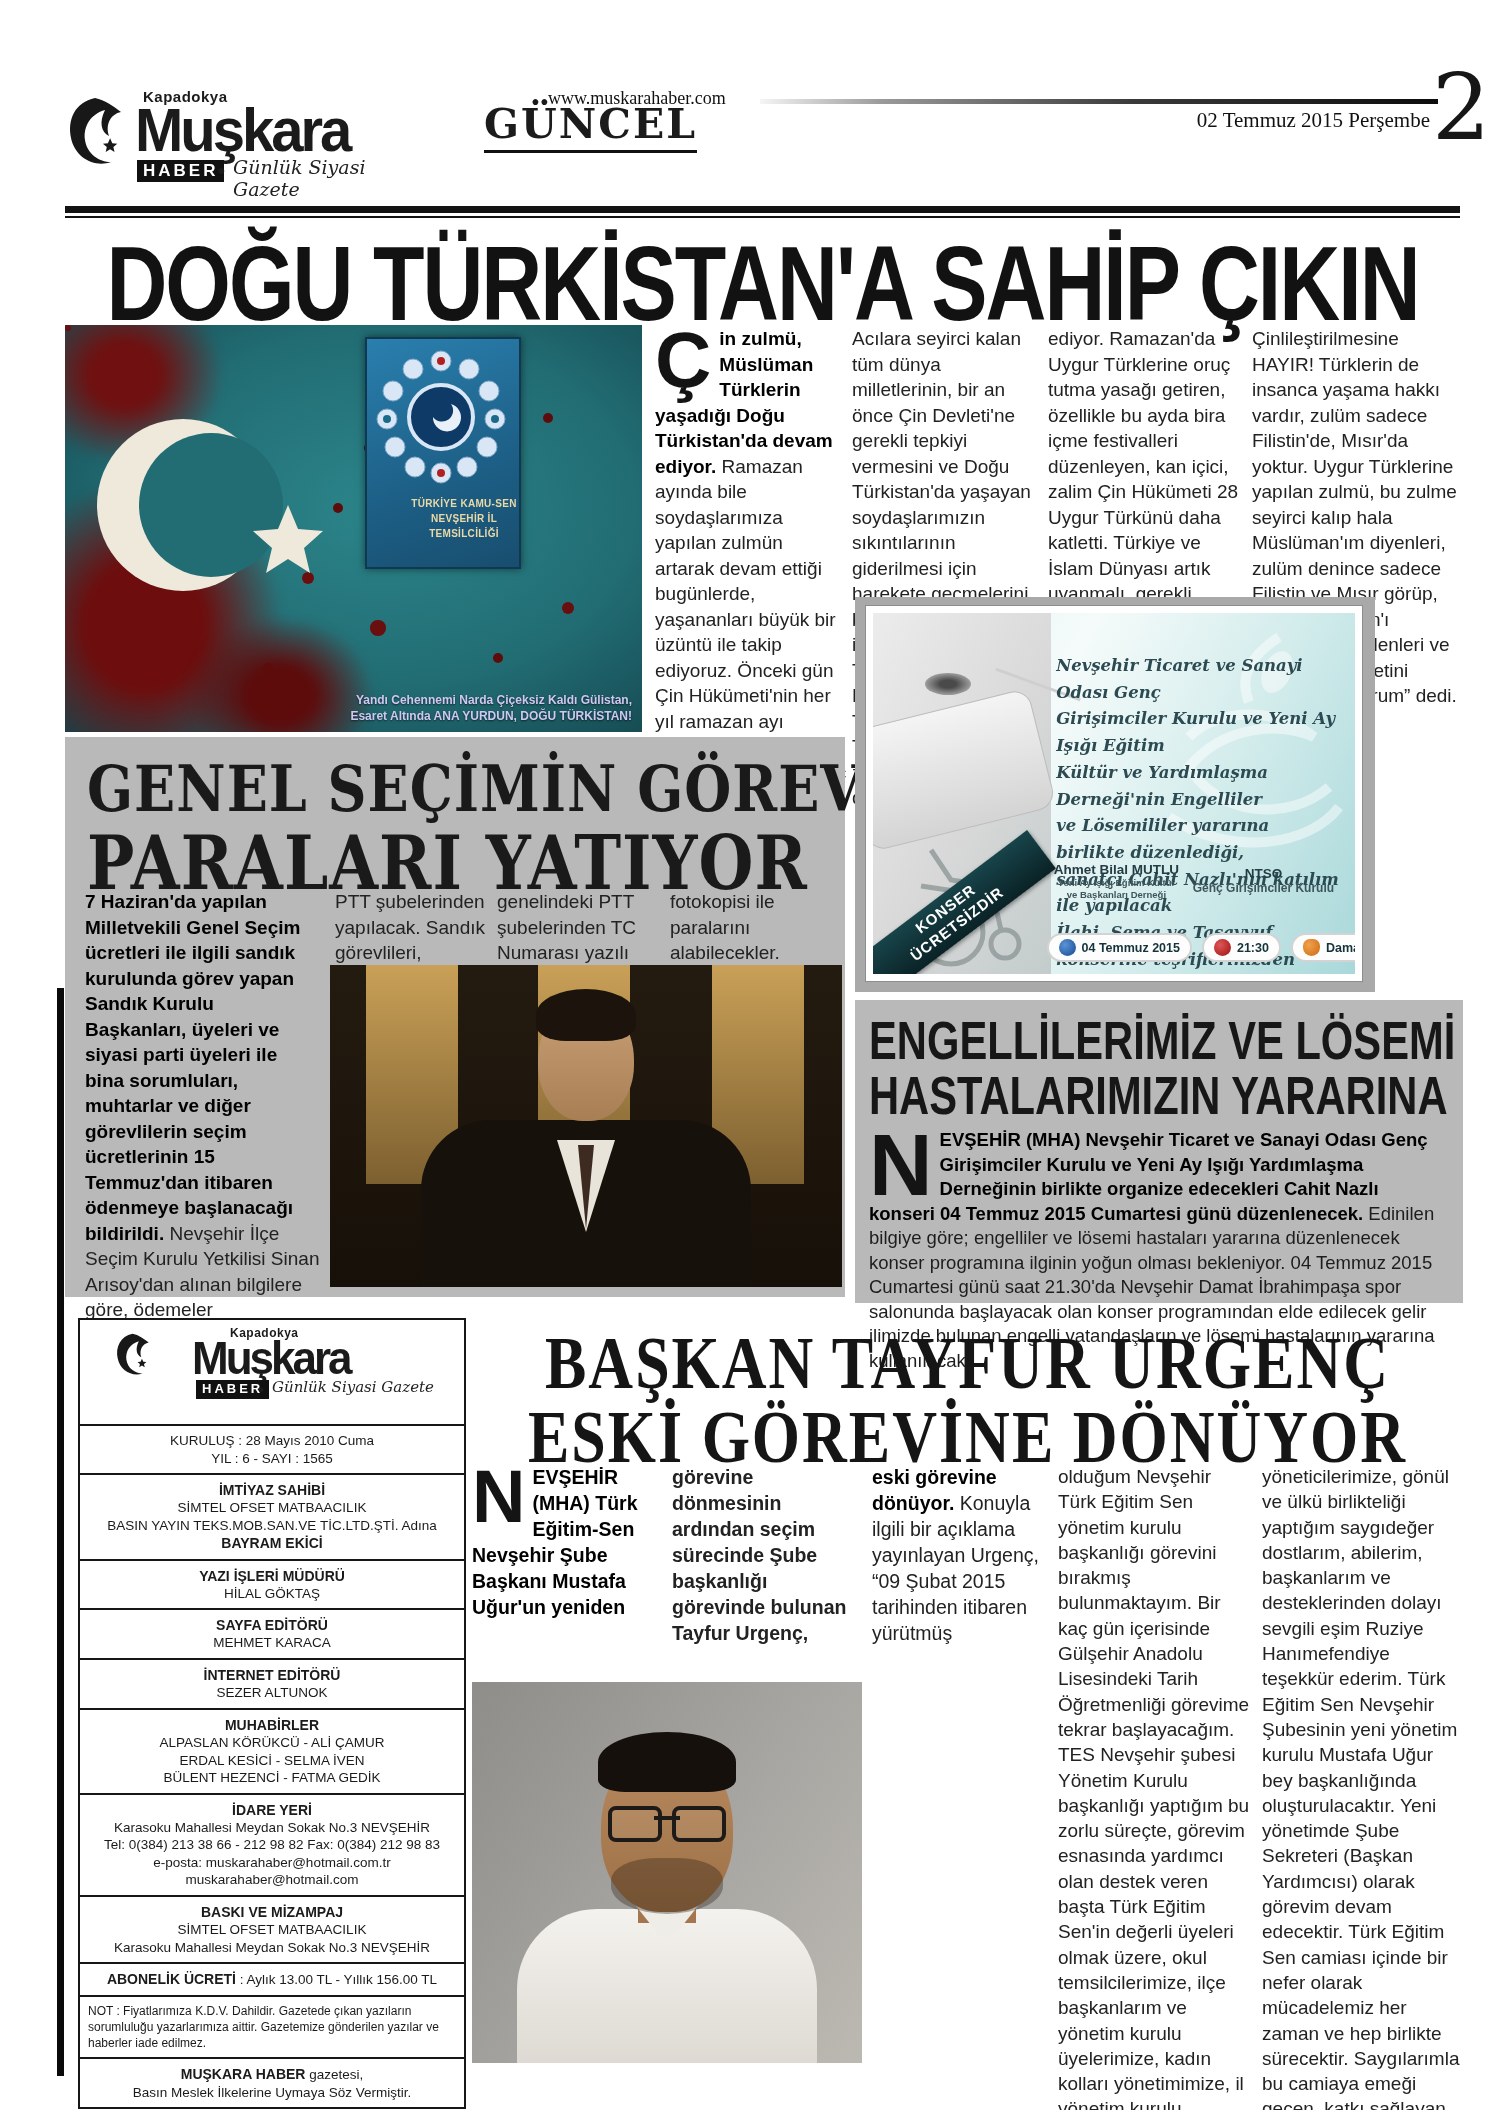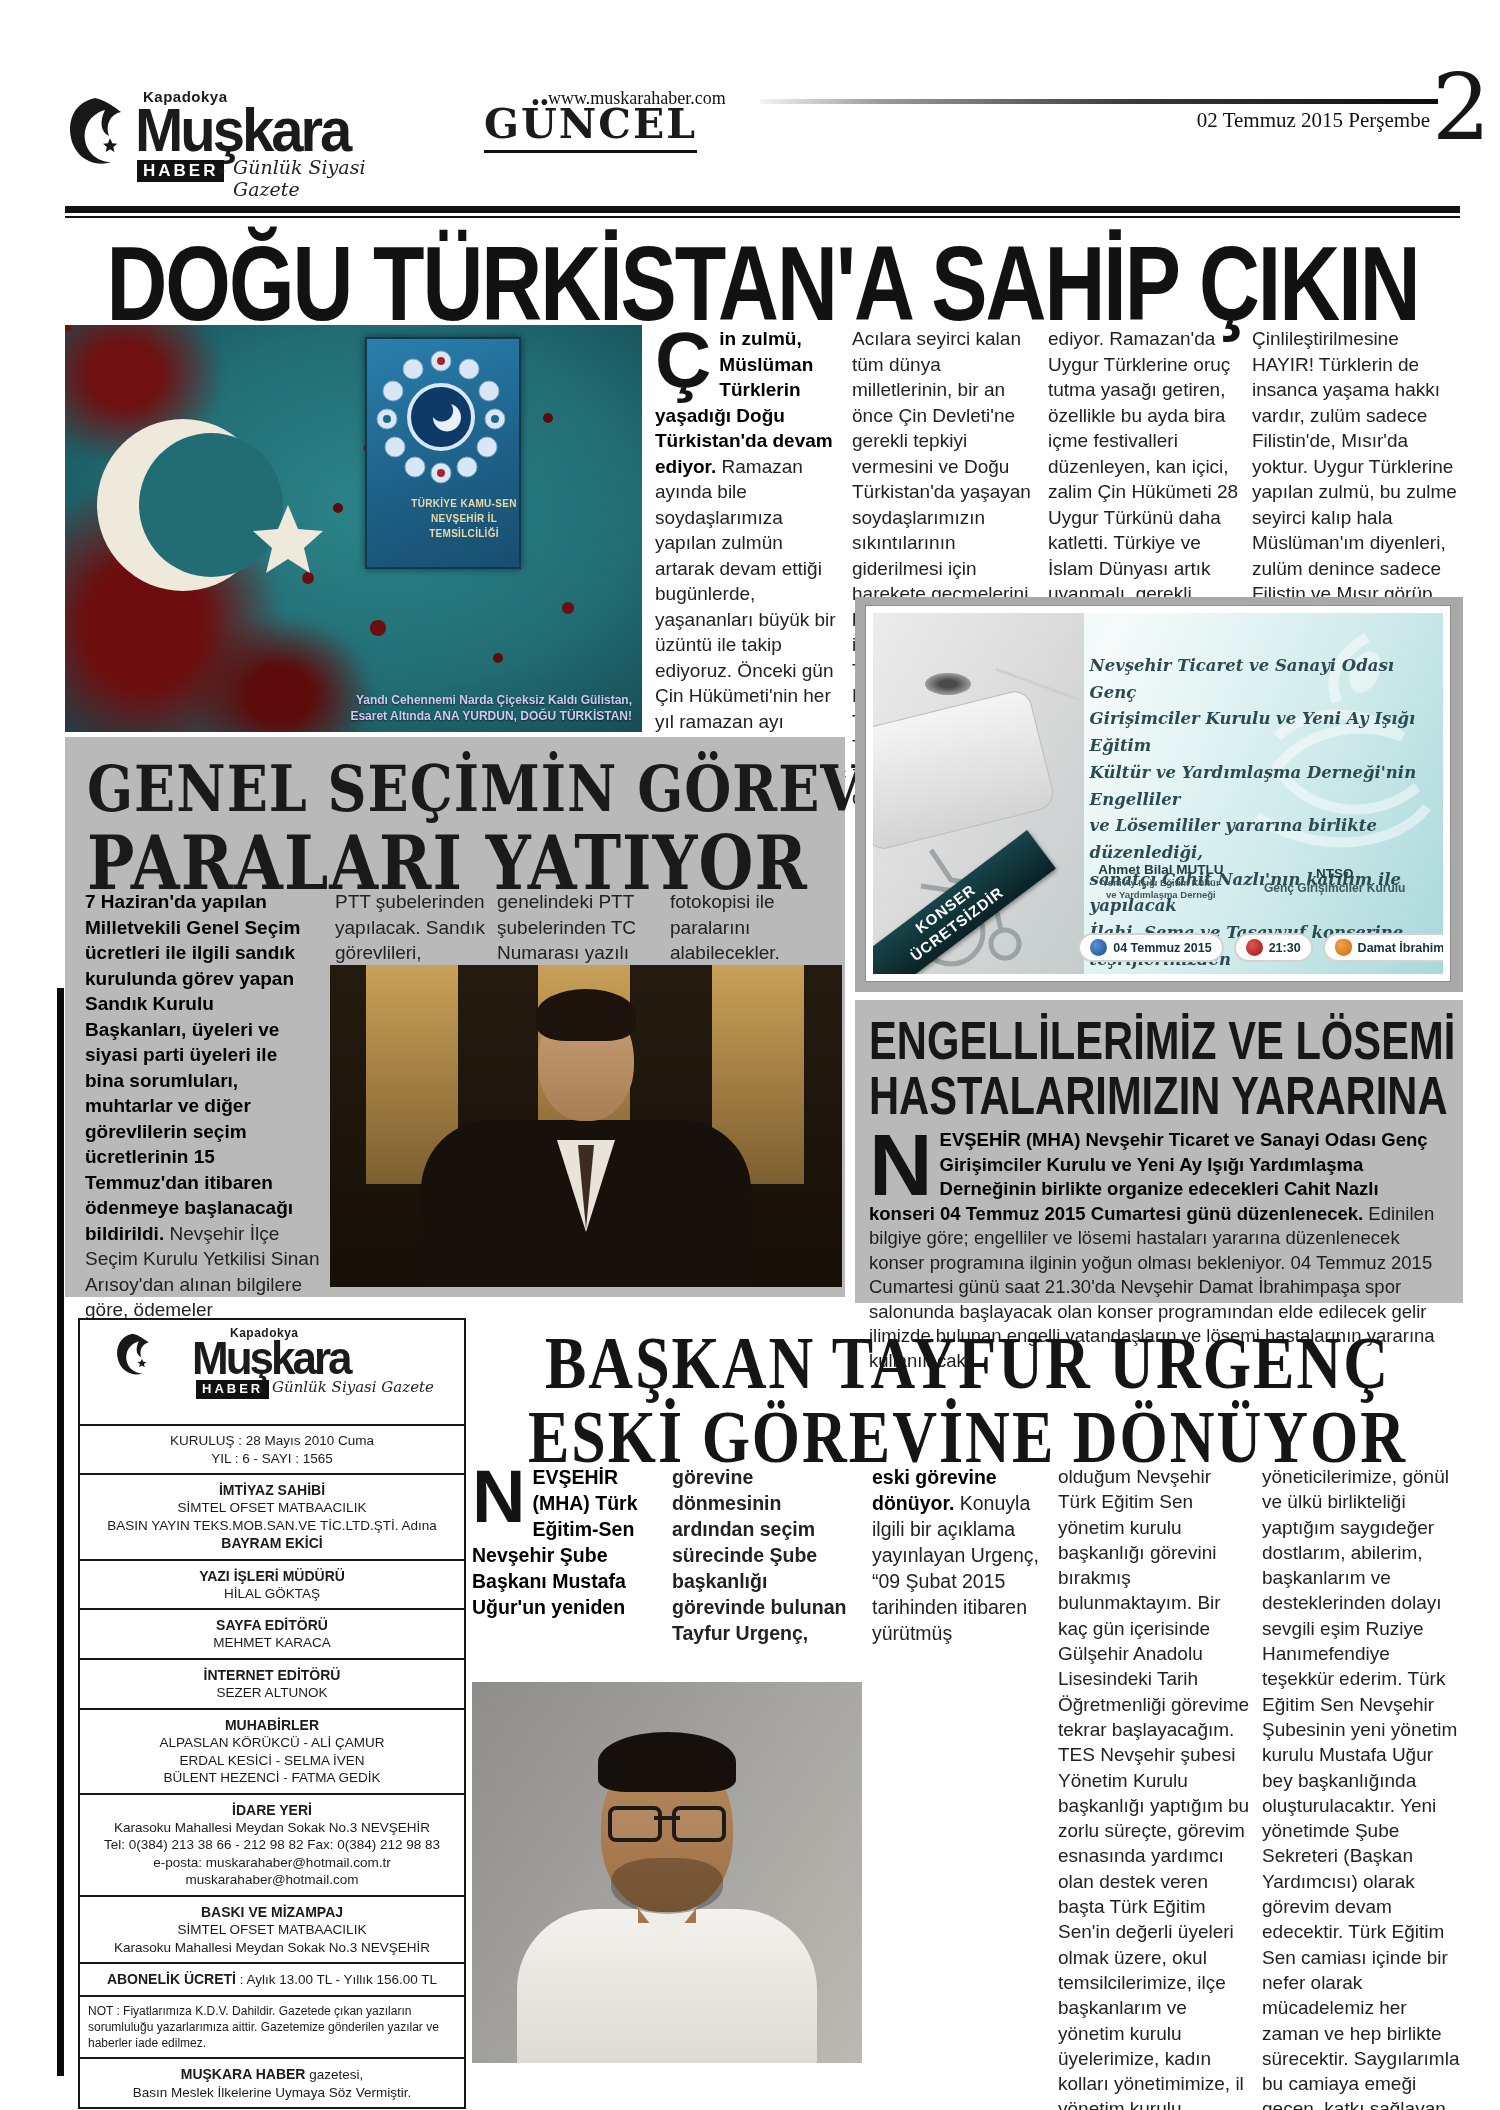--- a/index.html
+++ b/index.html
@@ -79,21 +79,21 @@
   .p-hair{position:absolute;left:50%;top:24px;transform:translateX(-50%);width:100px;height:52px;
           border-radius:50% 50% 30% 30%;background:#1c140c;}
   .p-body{position:absolute;left:50%;bottom:-8px;transform:translateX(-50%);width:330px;height:175px;
           border-radius:70px 70px 0 0;background:#17110b;}
   .p-shirt{position:absolute;left:50%;bottom:55px;transform:translateX(-50%);width:58px;height:92px;
            background:#e9e4da;clip-path:polygon(50% 100%,0 0,100% 0);}
   .p-tie{position:absolute;left:50%;bottom:58px;transform:translateX(-50%);width:16px;height:84px;
          background:#3d2b22;clip-path:polygon(50% 100%,0 0,100% 0);}
 
   
-  .flyframe{position:absolute;left:855px;top:597px;width:608px;height:395px;background:#a9a9a9;}
+  .flyframe{position:absolute;left:855px;top:597px;width:520px;height:395px;background:#a9a9a9;}
   .flyer{position:absolute;left:10px;top:8px;right:12px;bottom:10px;background:#fff;border:1px solid #8d8d8d;}
   .flyinner{position:absolute;left:7px;top:7px;right:7px;bottom:7px;overflow:hidden;
             background:linear-gradient(115deg,#e9f6f5 0%,#f4fbfa 35%,#cfeaea 70%,#a9d8da 100%);}
   .mask-photo{position:absolute;left:0;top:0;width:37%;height:100%;
               background:linear-gradient(120deg,#ececec 0%,#d8d8d8 55%,#c3cccc 100%);}
   .mp-eye{position:absolute;left:52px;top:60px;width:46px;height:22px;border-radius:50%;
           background:radial-gradient(#4a4a4a 25%,#9d9d9d 70%,rgba(160,160,160,0) 100%);}
   .mp-mask{position:absolute;left:-20px;top:96px;width:190px;height:120px;border-radius:18px;
            background:linear-gradient(#f4f4f4,#d4d4d4);transform:rotate(-14deg);border:1px solid #bdbdbd;}
   .mp-strap{position:absolute;left:120px;top:70px;width:90px;height:3px;background:#cfcfcf;transform:rotate(20deg);}
@@ -288,21 +288,21 @@
           <div>Girişimciler Kurulu ve Yeni Ay Işığı Eğitim</div>
           <div>Kültür ve Yardımlaşma Derneği'nin Engelliler</div>
           <div>ve Lösemililer yararına birlikte düzenlediği,</div>
           <div>sanatçı Cahit Nazlı'nın katılım ile yapılacak</div>
           <div>İlahi, Sema ve Tasavvuf konserine teşriflerinizden</div>
           <div>onur duyarız.</div>
         </div>
         <div class="fly-sig" style="left:37%;top:69%;width:27%;">
           <div class="sig-name">Ahmet Bilal MUTLU</div>
           <div class="sig-small">Yeni Ay Işığı Eğitim Kültür</div>
-          <div class="sig-small">ve Yardımlaşma Derneği</div>
+          <div class="sig-small">ve Başkanları Derneği</div>
         </div>
         <div class="fly-sig" style="left:66%;top:70%;width:30%;">
           <div class="sig-name">NTSO</div>
           <div class="sig-small" style="font-size:12px;">Genç Girişimciler Kurulu</div>
         </div>
         <div class="fly-ribbon">
           <div>KONSER</div>
           <div>ÜCRETSİZDİR</div>
         </div>
         <div class="fly-pills">

